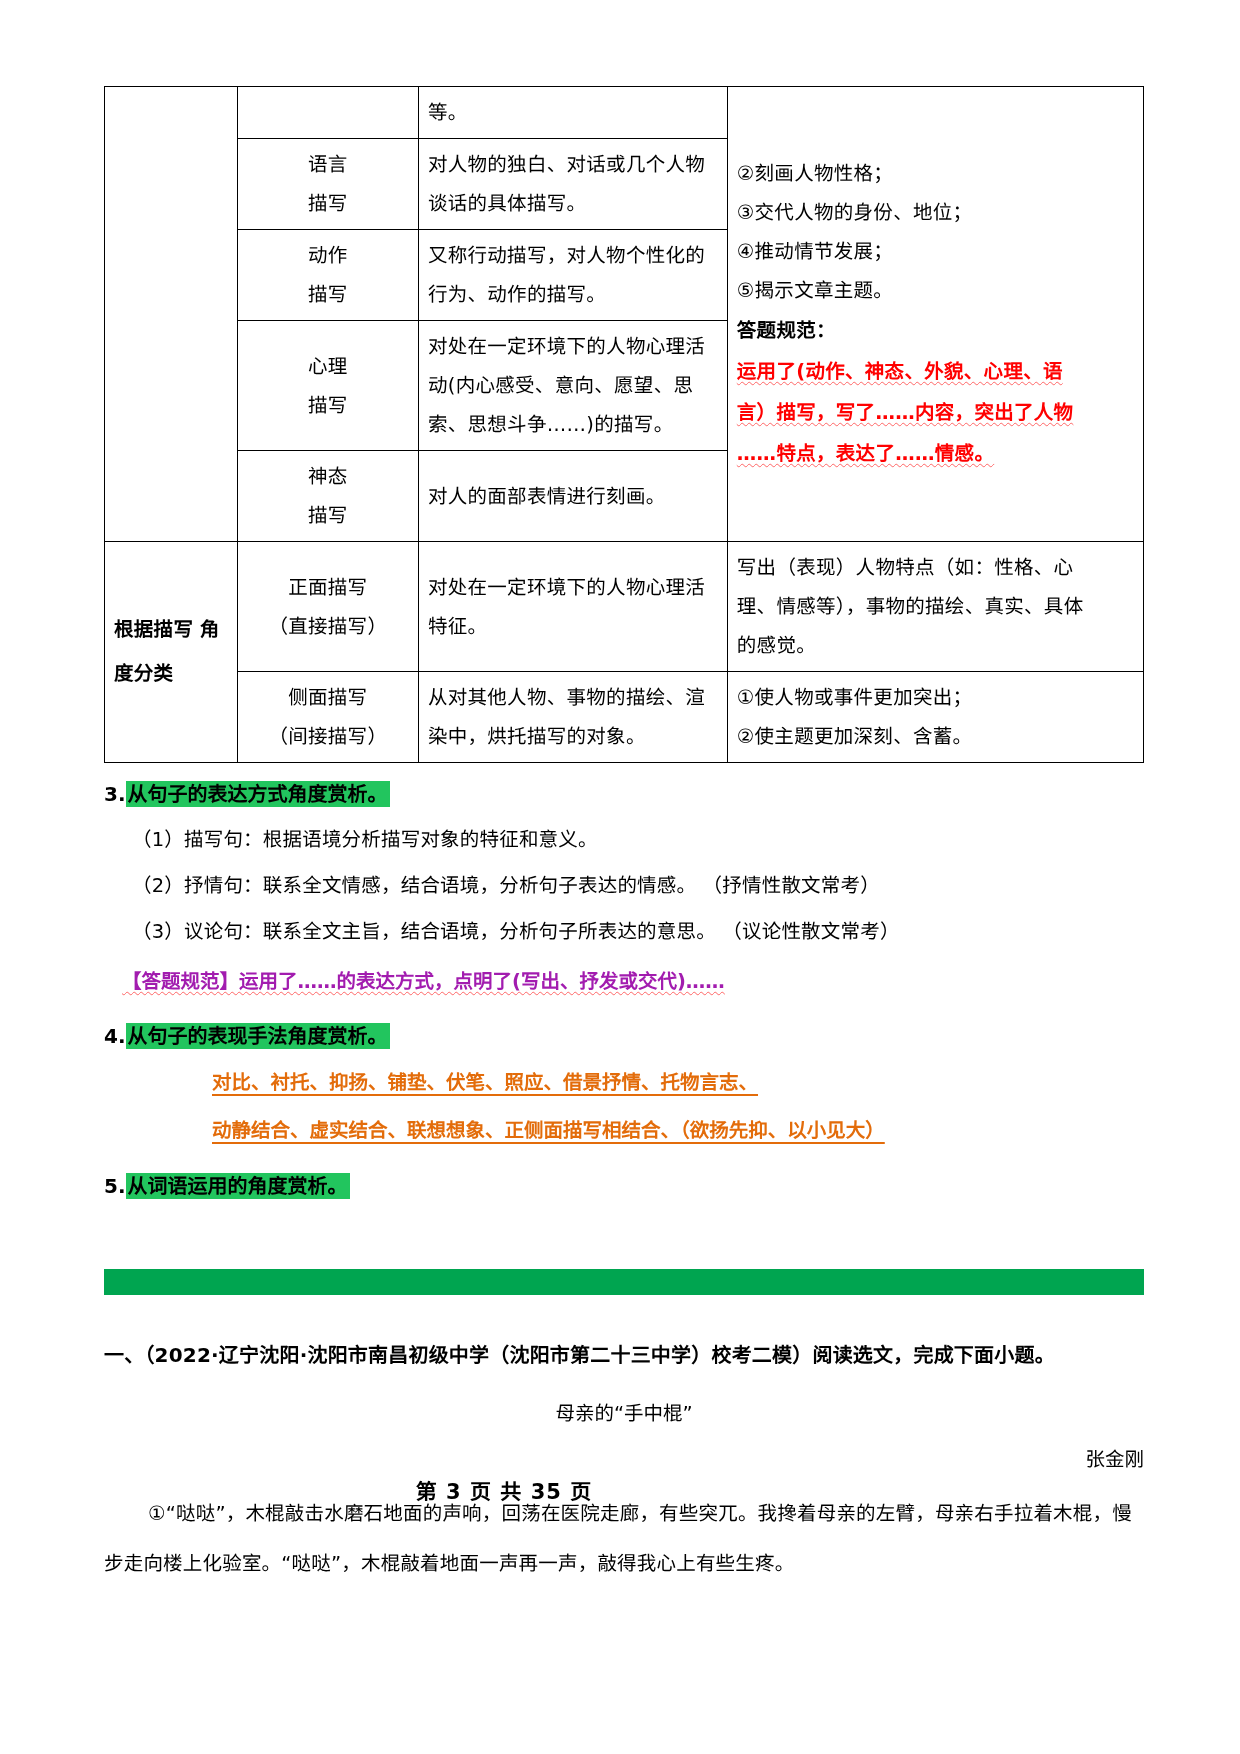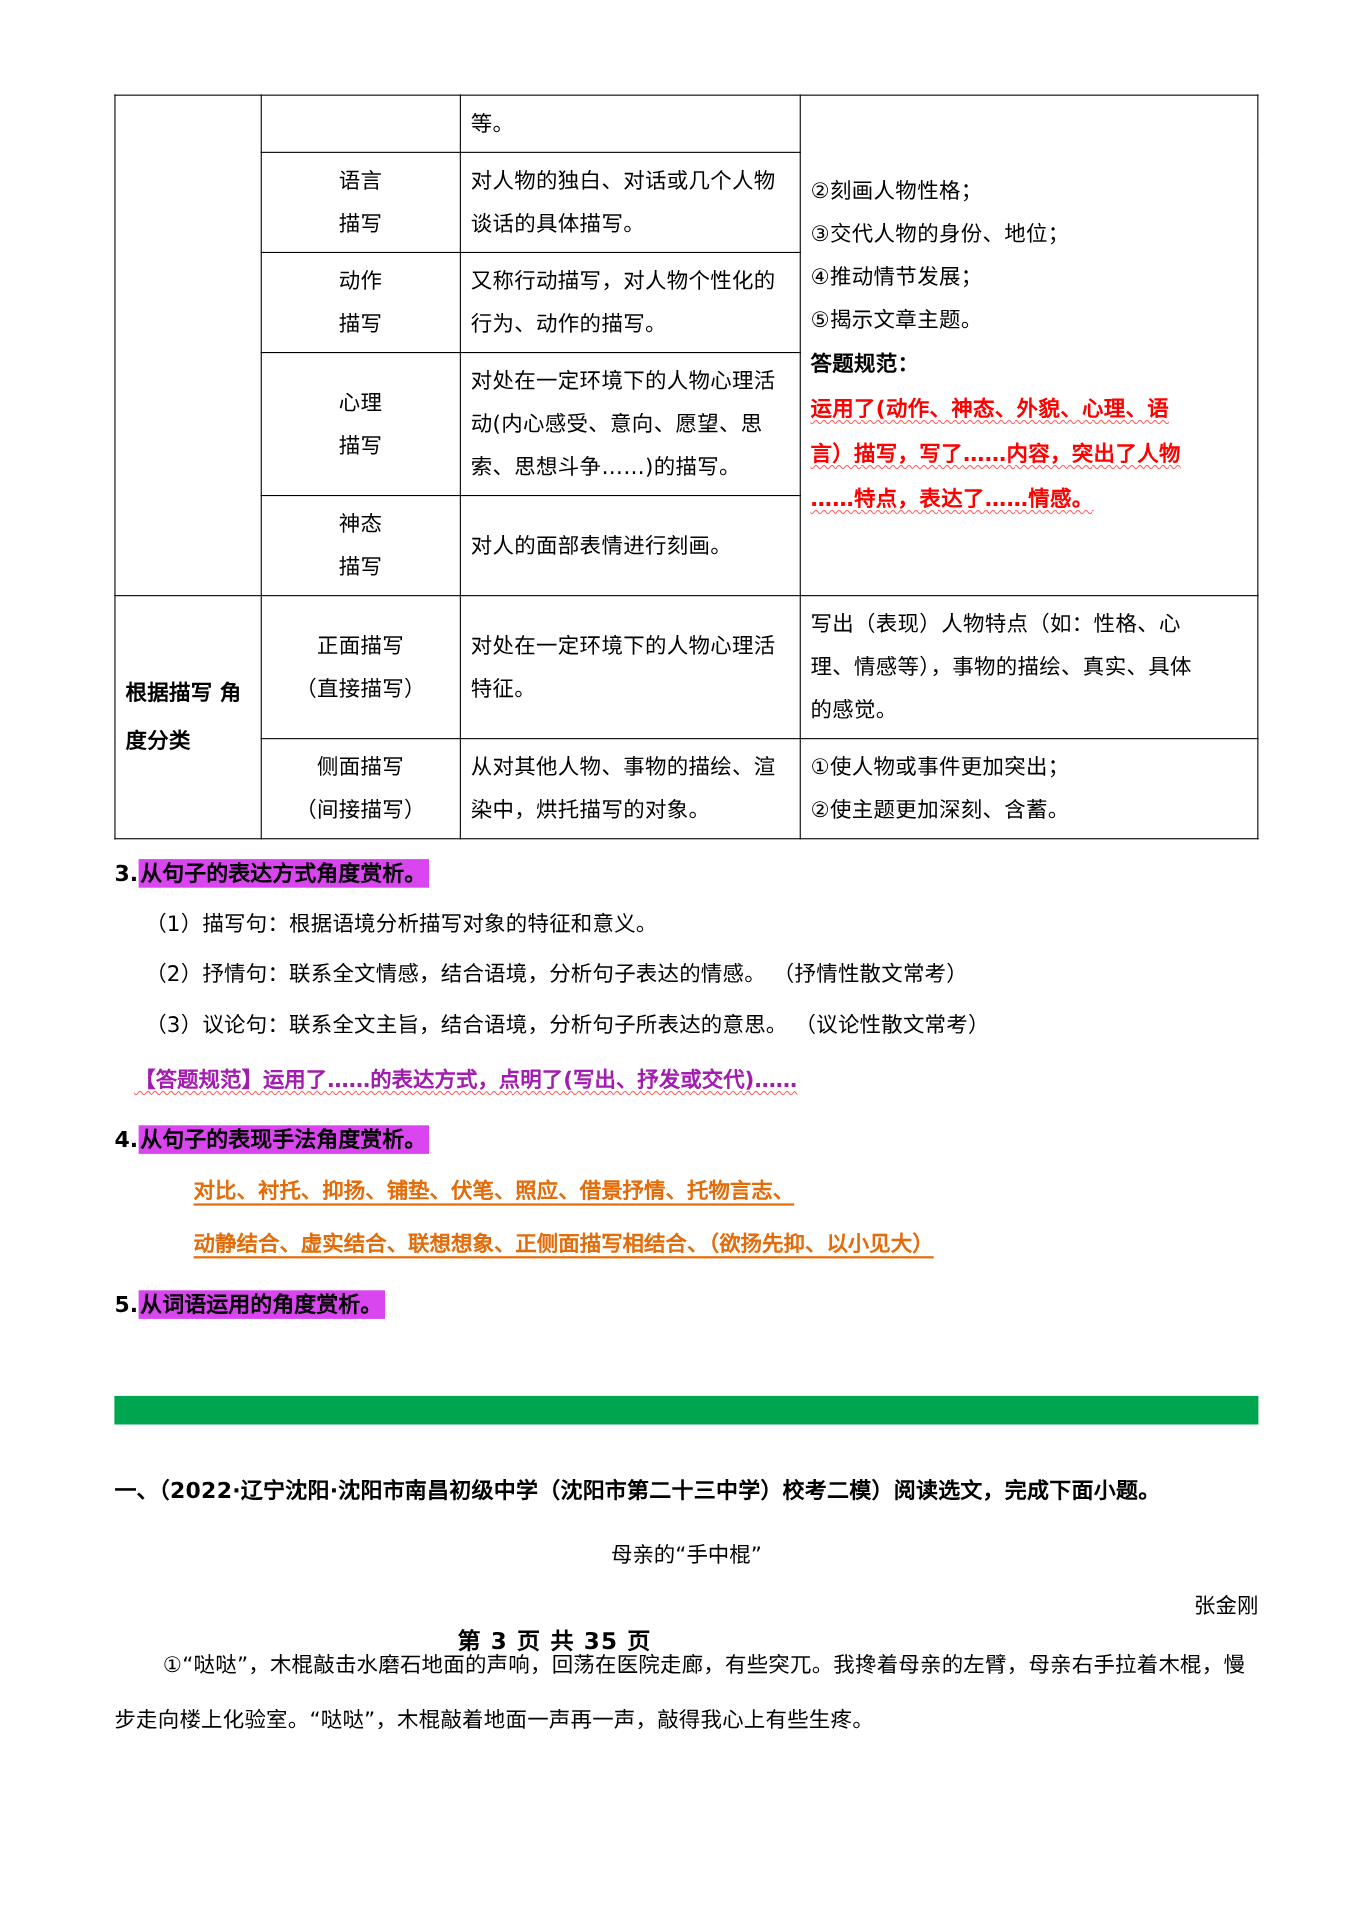--- a/index.html
+++ b/index.html
@@ -74,42 +74,42 @@
 
   
   .sec-head {
     font-size: 20px;
     font-weight: bold;
     margin: 12px 0 4px 0;
     line-height: 38px;
   }
   .sec-head .num { background: none; }
   .sec-head .hl {
-    background: #d946ef;
+    background: #22c55e;
     padding: 1px 2px;
   }
   .item {
     font-size: 19.5px;
     line-height: 46px;
     margin: 0 0 0 28px;
     letter-spacing: 0.2px;
   }
   .redspec {
     font-size: 19.5px;
     font-weight: bold;
     color: #a21caf;
     line-height: 46px;
     margin: 4px 0 2px 18px;
   }
   .orange {
     color: #E36C0A;
     font-weight: bold;
     font-size: 19.5px;
     line-height: 48px;
-    margin-left: 72px;
+    margin-left: 108px;
     text-decoration: underline;
     text-decoration-color: #E36C0A;
     text-underline-offset: 5px;
     text-decoration-thickness: 1.5px;
   }
 
   
   .green-bar {
     margin: 64px 0 0 0;
     height: 26px;

